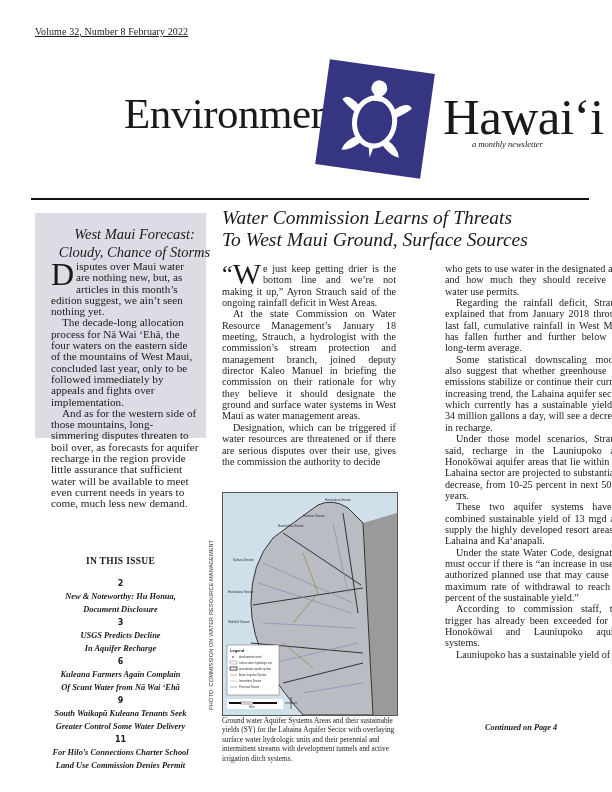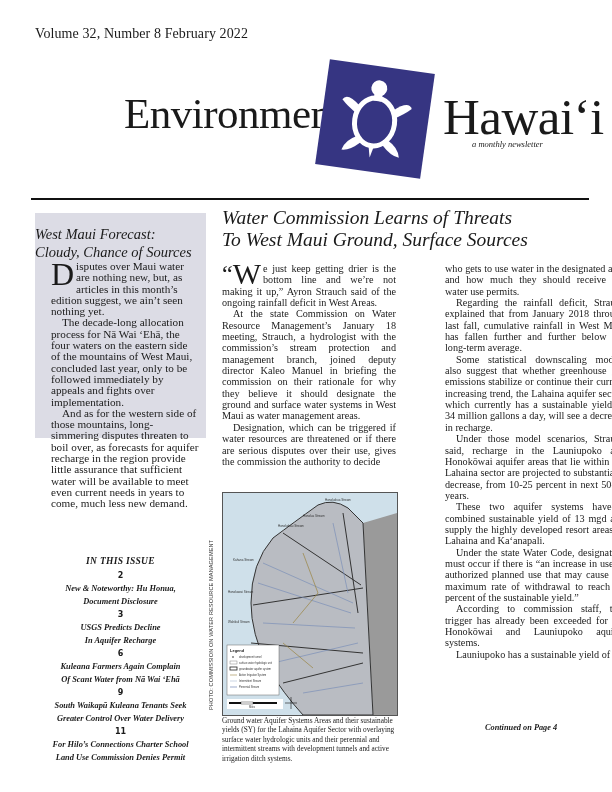--- a/index.html
+++ b/index.html
@@ -1,37 +1,37 @@
 <!DOCTYPE html>
 <html><head>
 <meta charset="utf-8">
 <style>
   html, body { margin:0; padding:0; background:#ffffff; }
   body { width:612px; height:792px; position:relative; overflow:hidden;
          font-family:"Liberation Serif","DejaVu Serif",serif; color:#1a1a1a; }
   .abs { position:absolute; }
-  .volume { left:35px; top:26px; font-size:14px; letter-spacing:0.1px; }
+  .volume { left:35px; top:26px; font-size:10px; letter-spacing:0.1px;text-decoration:underline; }
   .mast-left { left:124px; top:92px; font-size:43px; letter-spacing:-0.5px; line-height:1; }
   .mast-right { left:443px; top:92px; font-size:51px; letter-spacing:-0.5px; line-height:1; }
   .tagline { left:472px; top:139px; font-size:8.5px; font-style:italic; }
   .logo { left:322px; top:66px; width:106px; height:106px; background:#363582;
           transform:rotate(8deg); }
   .logo svg { position:absolute; left:0; top:0; }
   .rule { left:31px; top:198px; width:558px; height:1.5px; background:#111; }
 
   .sidebar { left:35px; top:213px; width:171px; height:225px; background:#dcdce5; }
-  .sb-title { position:absolute; left:0; top:12px; width:199px; 
+  .sb-title { position:absolute; left:0; top:12px; width:199px; text-align:center;
               font-style:italic; font-size:14.5px; line-height:18px; }
   .sb-body { position:absolute; left:16px; top:48px; width:148px; font-size:11.2px; line-height:11.3px; }
   .sb-body p { margin:0; }
   .sb-body p + p { text-indent:11px; }
   .dropcap { float:left; font-size:32px; line-height:24px; margin:0 2px -2px 0; padding-top:1px; }
 
   .issue { left:35px; top:556px; width:171px; text-align:center; }
-  .issue-head { font-weight:bold; font-size:9.5px; letter-spacing:0.3px; margin-bottom:3px;font-style:italic; }
+  .issue-head { font-weight:bold; font-size:9.5px; letter-spacing:0.3px; margin-bottom:11px; }
   .issue-num { font-family:"DejaVu Sans",sans-serif; font-weight:bold; font-size:8px; line-height:13px; }
   .issue-line { font-weight:bold; font-style:italic; font-size:8.4px; line-height:13px; }
 
   .headline { left:222px; top:207px; width:370px; font-size:19.5px; line-height:22px;font-style:italic; }
   .col { font-size:10.2px; line-height:11.35px; text-align:justify; }
   .col p { margin:0; text-indent:11px; }
   .col1 { left:222px; top:263px; width:174px; }
   .col2 { left:405px; top:263px; width:180px;margin-left:40px; }
   .col1 .first { text-indent:0; }
   .bigw { float:left; font-size:30px; line-height:22px; margin:0 2px 0 0; }
@@ -65,21 +65,21 @@
     </g>
   </svg>
 </div>
 <div class="abs mast-right">Hawai‘i</div>
 <div class="abs tagline">a monthly newsletter</div>
 <div class="abs rule"></div>
 
 <div class="abs sidebar">
   <div class="sb-title">
     <div>West Maui Forecast:</div>
-    <div>Cloudy, Chance of Sources</div>
+    <div>Cloudy, Chance of Storms</div>
   </div>
   <div class="sb-body">
     <p><span class="dropcap">D</span><span>isputes over Maui water are nothing new, but, as articles in this month’s edition suggest, we ain’t seen nothing yet.</span></p>
     <p>The decade-long allocation process for Nā Wai ‘Ehā, the four waters on the eastern side of the mountains of West Maui, concluded last year, only to be followed immediately by appeals and fights over implementation.</p>
     <p>And as for the western side of those mountains, long-simmering disputes threaten to boil over, as forecasts for aquifer recharge in the region provide little assurance that sufficient water will be available to meet even current needs in years to come, much less new demand.</p>
   </div>
 </div>
 
 <div class="abs issue">
   <div class="issue-head">IN THIS ISSUE</div>
@@ -94,21 +94,21 @@
     <div class="issue-line">In Aquifer Recharge</div>
   </div>
   <div>
     <div class="issue-num">6</div>
     <div class="issue-line">Kuleana Farmers Again Complain</div>
     <div class="issue-line">Of Scant Water from Nā  Wai ‘Ehā</div>
   </div>
   <div>
     <div class="issue-num">9</div>
     <div class="issue-line">South Waikapū Kuleana Tenants Seek</div>
-    <div class="issue-line">Greater Control Over Water Delivery</div>
+    <div class="issue-line">Greater Control Some Water Delivery</div>
   </div>
   <div>
     <div class="issue-num">11</div>
     <div class="issue-line">For Hilo’s Connections Charter School</div>
     <div class="issue-line">Land Use Commission Denies Permit</div>
   </div>
 </div>
 
 <div class="abs headline">
   <div>Water Commission Learns of Threats</div>

